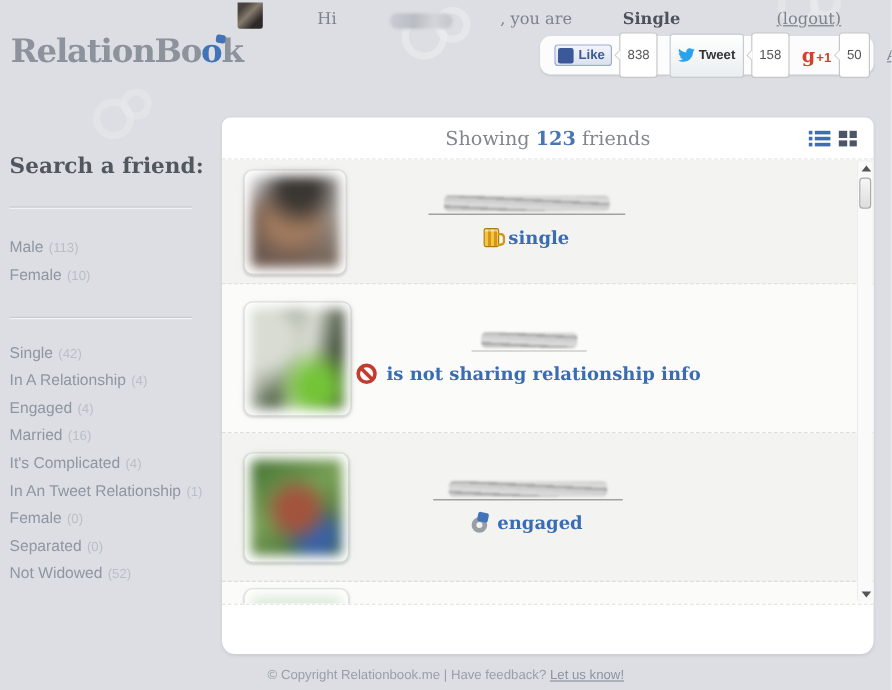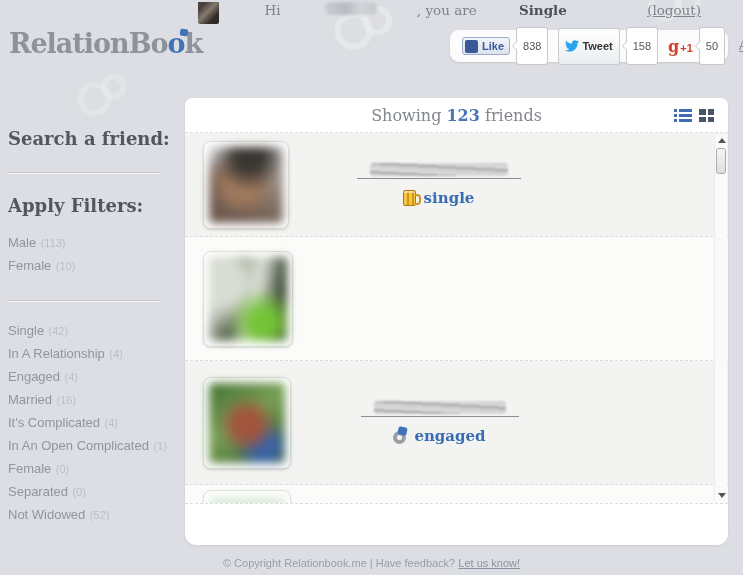--- a/index.html
+++ b/index.html
@@ -25,21 +25,21 @@
   
   .logo { position:absolute; left:9px; top:28px; z-index:2;
           font-family:"DejaVu Serif", serif; font-weight:bold; font-size:27px;
           color:#8d939c; letter-spacing:-1px; cursor:pointer; }
   .logo .ring-o { position:relative; display:inline-block; }
   .logo .ring-blue { color:#4273b8; }
   .logo .gem { position:absolute; top:1px; right:-3px; width:8px; height:7px;
                background:#4273b8; border-radius:2px; transform:rotate(8deg); }
 
   
-  .greeting { position:absolute; top:2px; right:42px; z-index:2; display:flex; align-items:flex-start;
+  .greeting { position:absolute; top:2px; right:42px; z-index:2; display:flex; align-items:flex-end;
               font-family:"DejaVu Serif", serif; font-size:13.5px; color:#7d838b; white-space:pre;gap:38px; }
   .avatar { width:21px; height:22px; margin-right:7px; border-radius:0 0 2px 2px;
             background:linear-gradient(135deg,#4a423c 20%,#857a6e 45%,#2e2a28 75%);
             filter:blur(.6px); }
   .greeting b { color:#4c525a; }
   .greeting a { color:#7d838b; }
   .name-blur { display:inline-block; width:52px; height:13px; margin:0 2px; border-radius:6px;
                background:linear-gradient(95deg,#c9ccd2,#b9bcc2 40%,#d3d5da 70%,#c2c5cb);
                filter:blur(1.5px); vertical-align:-2px; }
 
@@ -201,33 +201,32 @@
     <span class="g">g</span>
     <span class="p1">+1</span>
   </div>
   <div class="bubble">50</div>
   <a class="about" href="#">About</a>
 </div>
 
 <div class="sidebar">
   <div class="side-h">Search a friend:</div>
   <div class="side-div"></div>
-  <div class="side-h">Apply Filters:</div>
   <ul class="filters">
     <li><a><span class="fl">Male</span> <span class="cnt">(113)</span></a></li>
     <li><a><span class="fl">Female</span> <span class="cnt">(10)</span></a></li>
   </ul>
   <div class="side-div"></div>
   <ul class="filters" style="margin-top:-4px;">
     <li><a><span class="fl">Single</span> <span class="cnt">(42)</span></a></li>
     <li><a><span class="fl">In A Relationship</span> <span class="cnt">(4)</span></a></li>
     <li><a><span class="fl">Engaged</span> <span class="cnt">(4)</span></a></li>
     <li><a><span class="fl">Married</span> <span class="cnt">(16)</span></a></li>
     <li><a><span class="fl">It's Complicated</span> <span class="cnt">(4)</span></a></li>
-    <li><a><span class="fl">In An Open Complicated</span> <span class="cnt">(1)</span></a></li>
+    <li><a><span class="fl">In An Tweet Relationship</span> <span class="cnt">(1)</span></a></li>
     <li><a><span class="fl">Female</span> <span class="cnt">(0)</span></a></li>
     <li><a><span class="fl">Separated</span> <span class="cnt">(0)</span></a></li>
     <li><a><span class="fl">Not Widowed</span> <span class="cnt">(52)</span></a></li>
   </ul>
 </div>
 
 <div class="panel">
   <div class="panel-header">
     <span>Showing </span><b>123</b><span> friends</span>
     <div class="view-icons">
@@ -267,20 +266,28 @@
           <span class="beer"></span>
           <span>single</span>
         </div>
       </div>
     </div>
 
     <div class="frow r2">
       <div class="photo-frame">
           <div class="photo"></div>
         </div>
+      <div class="row-center">
+        <div class="scribble s2"></div>
+        <div class="scribble-line l2"></div>
+        <div class="status">
+          <span class="no-sign"></span>
+          <span>is not sharing relationship info</span>
+        </div>
+      </div>
     </div>
 
     <div class="frow r3">
       <div class="photo-frame">
           <div class="photo"></div>
         </div>
       <div class="row-center">
         <div class="scribble s3"></div>
         <div class="scribble-line l3"></div>
         <div class="status">

